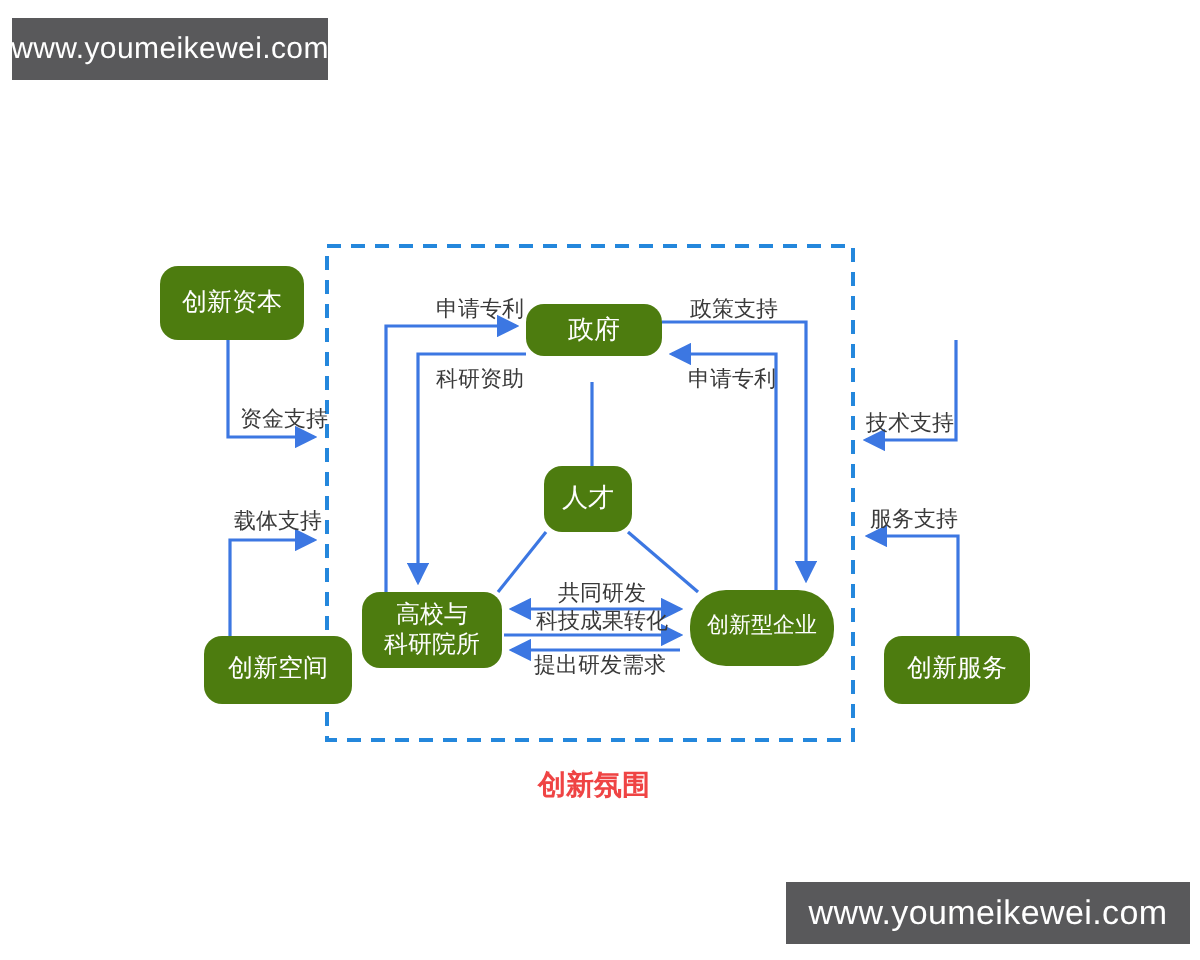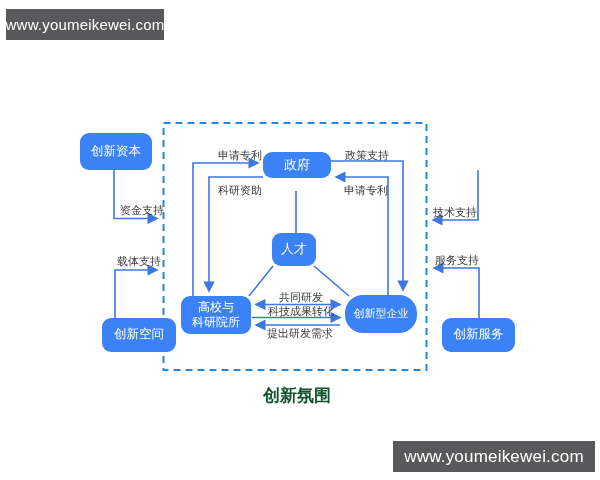--- a/index.html
+++ b/index.html
@@ -8,21 +8,21 @@
     font-family:"Liberation Sans","DejaVu Sans",sans-serif;
   }
   .wm{
     position:absolute;background:#59595B;color:#ffffff;
     display:flex;align-items:center;justify-content:center;
     letter-spacing:.2px;
   }
   .wm-tl{left:6px;top:9px;width:158px;height:31px;font-size:15px;}
   .wm-br{left:393px;top:441px;width:202px;height:31px;font-size:17px;}
   .node{
-    position:absolute;background:#3b82f6;color:#ffffff;border-radius:9px;
+    position:absolute;background:#4d7c0f;color:#ffffff;border-radius:9px;
     display:flex;align-items:center;justify-content:center;text-align:center;
     font-size:12.5px;line-height:1.25;white-space:pre-line;font-family:Liberation Serif, serif;
   }
   .node-capital{left:80px;top:133px;width:72px;height:37px;}
   .node-space{left:78px;top:318px;width:74px;height:34px;margin-left:24px;}
   .node-platform{left:442px;top:133px;width:73px;height:37px;}
   .node-service{left:442px;top:318px;width:73px;height:34px;}
   .node-government{left:263px;top:152px;width:68px;height:26px;font-size:13px;}
   .node-talent{left:272px;top:233px;width:44px;height:33px;font-size:13px;}
   .node-universities{left:181px;top:296px;width:70px;height:38px;font-size:12px;}
@@ -37,21 +37,21 @@
   .lbl-patent-right{left:366px;top:184px;}
   .lbl-joint{left:301px;top:291px;}
   .lbl-transfer{left:301px;top:305px;}
   .lbl-demand{left:300px;top:327px;}
   .lbl-funding{left:142px;top:204px;}
   .lbl-carrier{left:139px;top:255px;}
   .lbl-tech{left:455px;top:206px;}
   .lbl-service{left:457px;top:254px;}
   .lbl-atmosphere{
     position:absolute;left:297px;top:384px;transform:translateX(-50%);
-    color:#14532d;font-size:17px;font-weight:bold;white-space:nowrap;
+    color:#ef4444;font-size:14px;font-weight:bold;white-space:nowrap;
   }
   svg.lines{position:absolute;left:0;top:0;pointer-events:none;}
 </style>
 </head>
 <body>
 
 <div class="canvas">
 
   <div class="wm wm-tl">www.youmeikewei.com</div>
   <div class="wm wm-br">www.youmeikewei.com</div>

